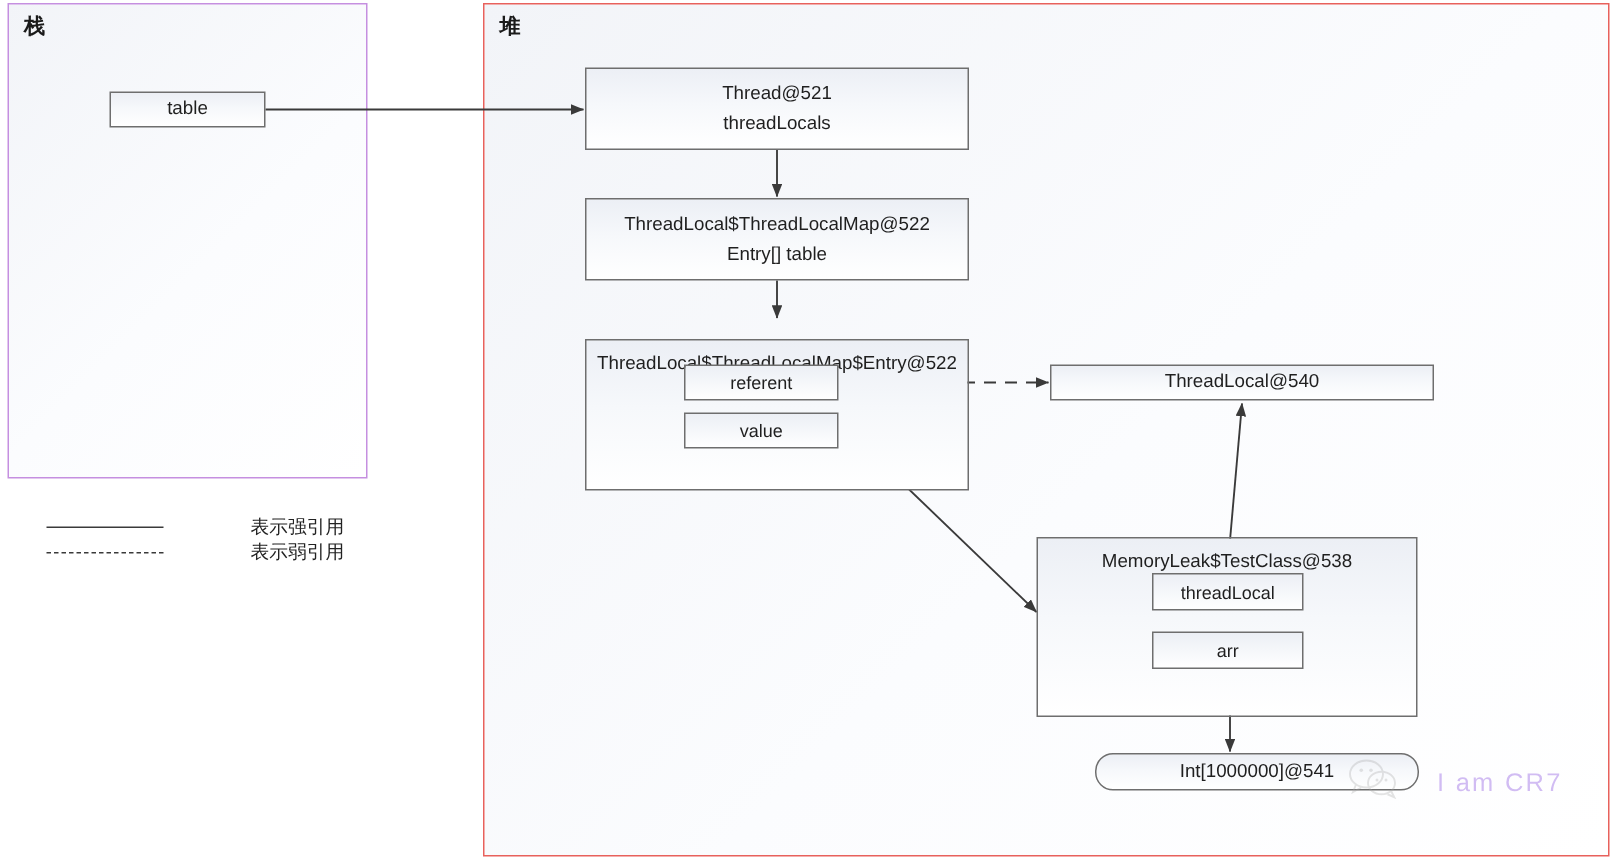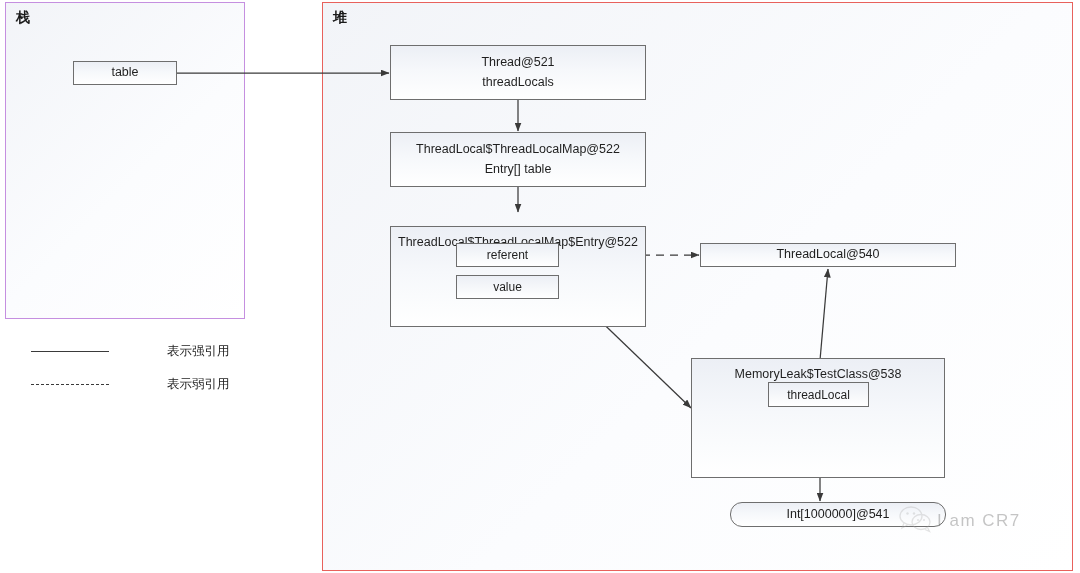--- a/index.html
+++ b/index.html
@@ -115,22 +115,22 @@
     left: 899px;
     top: 505px;
     display: flex;
     align-items: center;
     opacity: 0.30;
     color: #9a9a9a;
   }
   #watermark .wm-text {
     font-size: 17px;
     letter-spacing: 1.5px;
-    margin-left: 4px;
-    color: #404040;
+    margin-left: 25px;
+    color: #6d28d9;
     white-space: nowrap;
   }
 </style>
 </head>
 <body>
 
 <div id="canvas">
 
   <div class="panel" id="stack-panel">
     <div class="panel-title">栈</div>
@@ -189,30 +189,33 @@
   <div class="node" style="left:700px; top:243px; width:256px; height:24px;">
     <span class="ttl">ThreadLocal@540</span>
   </div>
 
   <div class="node topcap" style="left:691px; top:345px; width:254px; height:120px;">
     <span class="ttl">MemoryLeak$TestClass@538</span>
   </div>
   <div class="subnode" style="left:768px; top:382px; width:101px; height:25px;">
     <span>threadLocal</span>
   </div>
+  <div class="subnode" style="left:768px; top:421px; width:101px; height:25px;">
+    <span>arr</span>
+  </div>
 
   <div class="node" style="left:730px; top:502px; width:216px; height:25px;border-radius:12px;">
     <span class="ttl">Int[1000000]@541</span>
   </div>
 
   <div class="legend-item" style="left:31px; top:343px;">
     <span class="legend-line"></span>
     <span class="legend-label">表示强引用</span>
   </div>
-  <div class="legend-item" style="left:31px; top:376px;">
+  <div class="legend-item" style="left:31px; top:360px;">
     <span class="legend-line dashed"></span>
     <span class="legend-label">表示弱引用</span>
   </div>
 
   <div id="watermark">
     <span>
       <svg width="34" height="28" viewBox="0 0 34 28" aria-hidden="true">
         <ellipse cx="12" cy="11" rx="11" ry="9" fill="none" stroke="#a6a6a6" stroke-width="1.3"></ellipse>
         <path d="M5 18 L3 23 L8.5 20" fill="none" stroke="#a6a6a6" stroke-width="1.3"></path>
         <circle cx="8.5" cy="8.5" r="1.2" fill="#a6a6a6"></circle>

